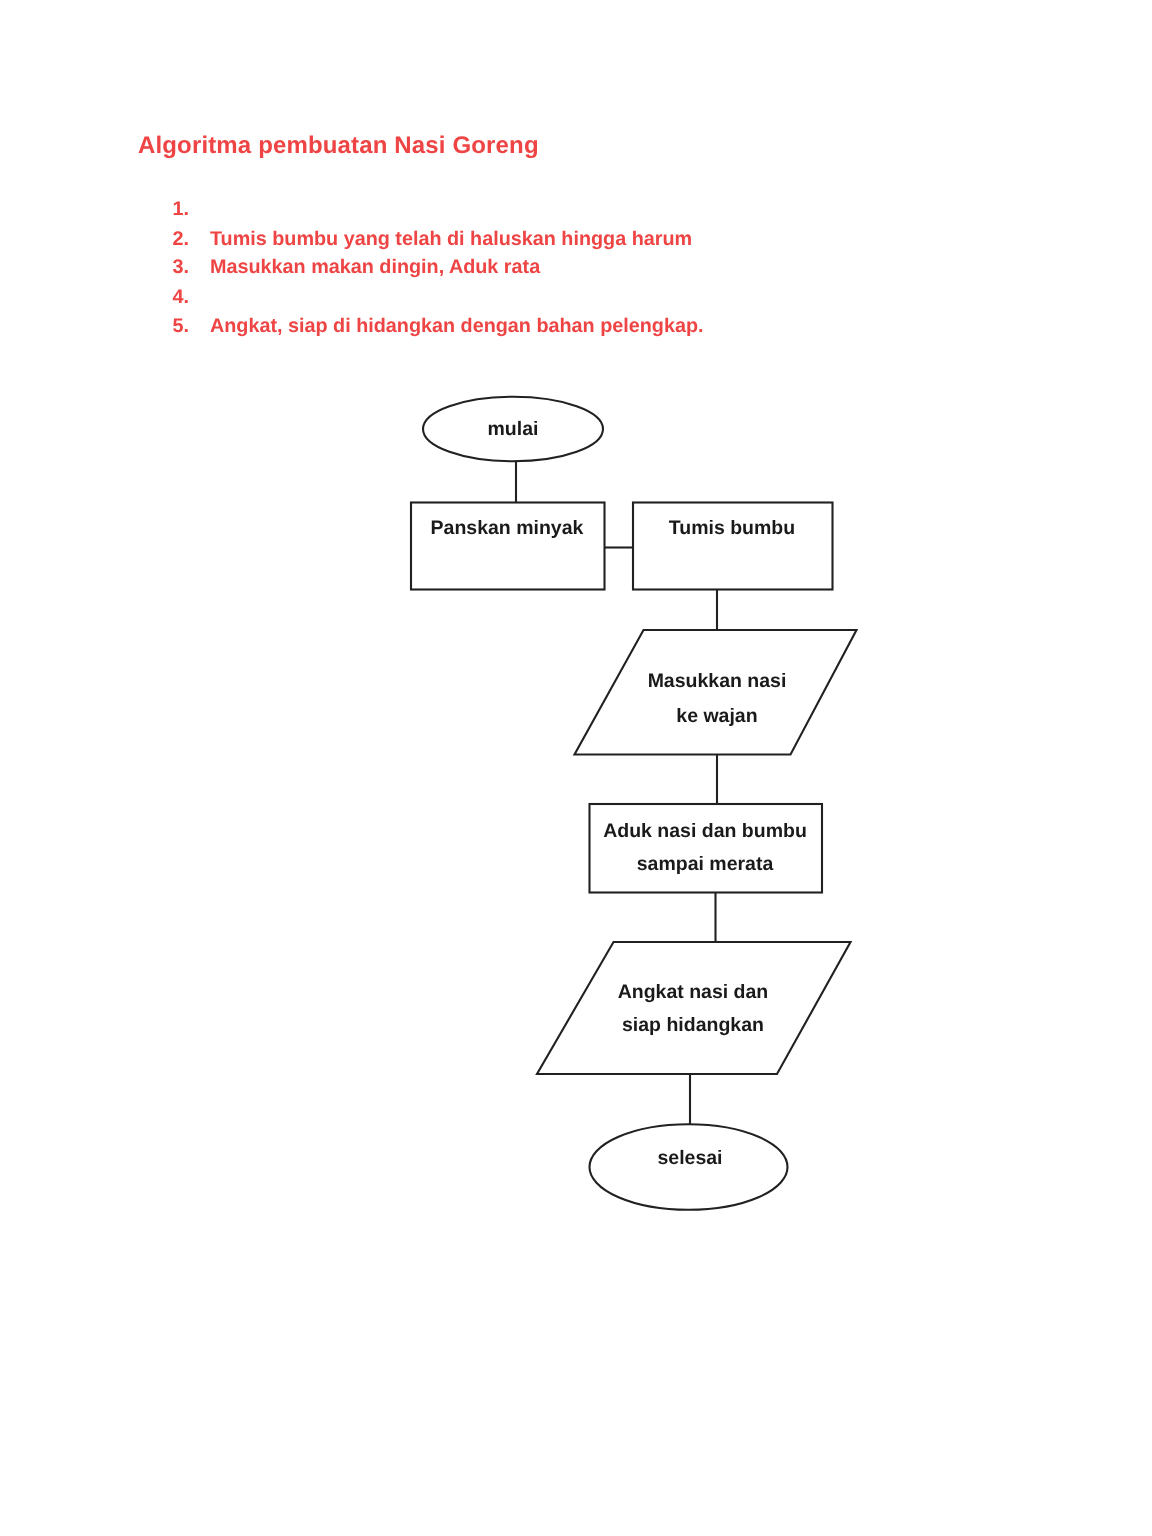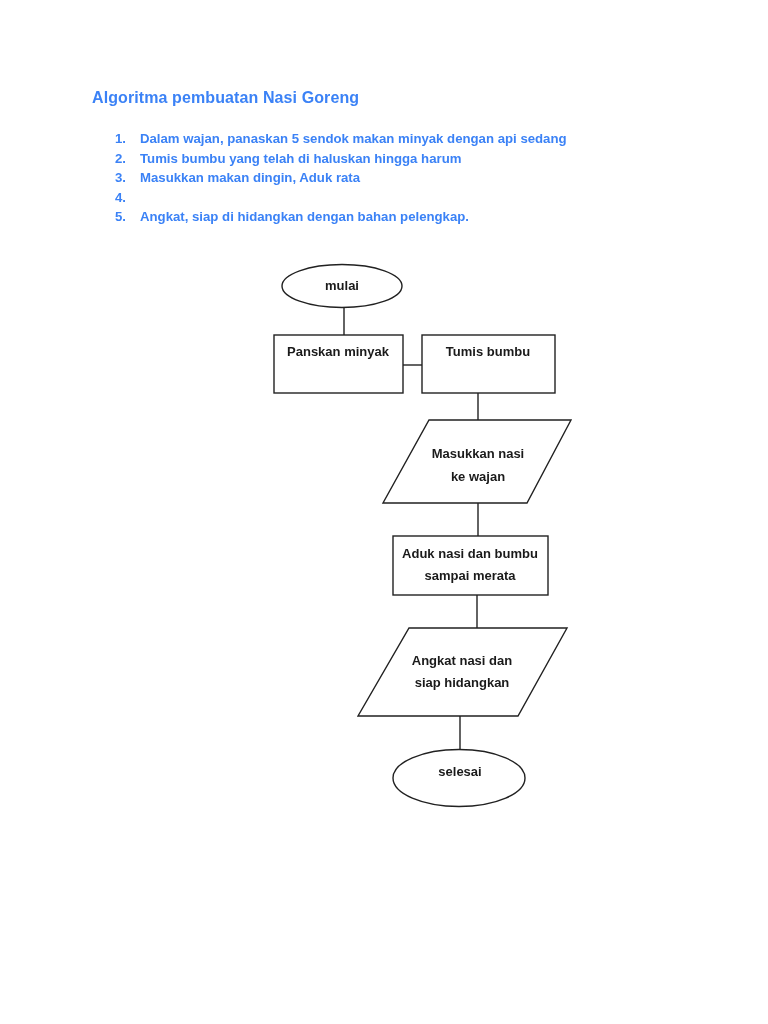--- a/index.html
+++ b/index.html
@@ -3,21 +3,21 @@
 <meta charset="utf-8">
 <style>
   * { margin: 0; padding: 0; box-sizing: border-box; }
   html, body { background: #ffffff; }
   .page {
     position: relative;
     width: 768px;
     height: 1024px;
     background: #ffffff;
     font-family: "Liberation Sans", sans-serif;
-    color: #3b82f6;
+    color: #ef4444;
     overflow: hidden;
   }
   .doc-title {
     position: absolute;
     left: 92px;
     top: 89px;
     font-size: 16px;
     font-weight: bold;
     letter-spacing: 0.1px;
   }
@@ -66,21 +66,20 @@
 </head>
 <body>
 
 <div class="page">
 
   <h1 class="doc-title">Algoritma pembuatan Nasi Goreng</h1>
 
   <ol class="steps-list">
     <li class="step-item">
       <span class="step-num">1.</span>
-      <span class="step-text">Dalam wajan, panaskan 5 sendok makan minyak dengan api sedang</span>
     </li>
     <li class="step-item">
       <span class="step-num">2.</span>
       <span class="step-text">Tumis bumbu yang telah di haluskan hingga harum</span>
     </li>
     <li class="step-item">
       <span class="step-num">3.</span>
       <span class="step-text">Masukkan makan dingin, Aduk rata</span>
     </li>
     <li class="step-item">

